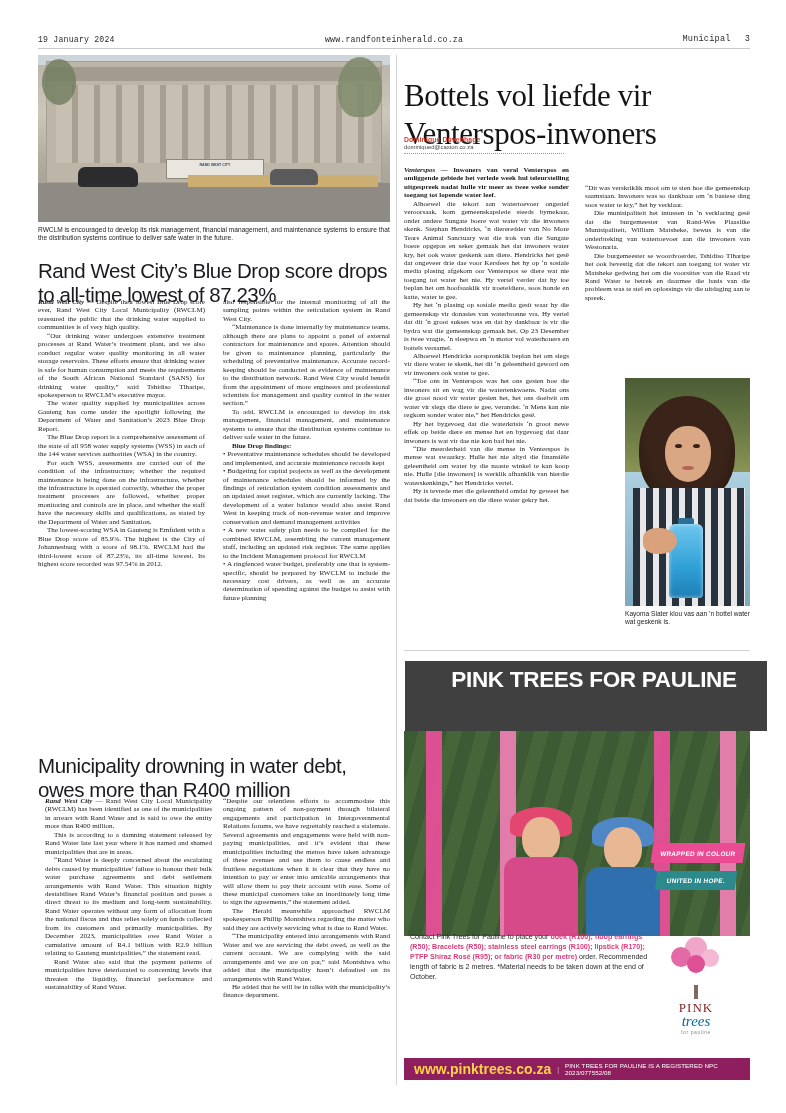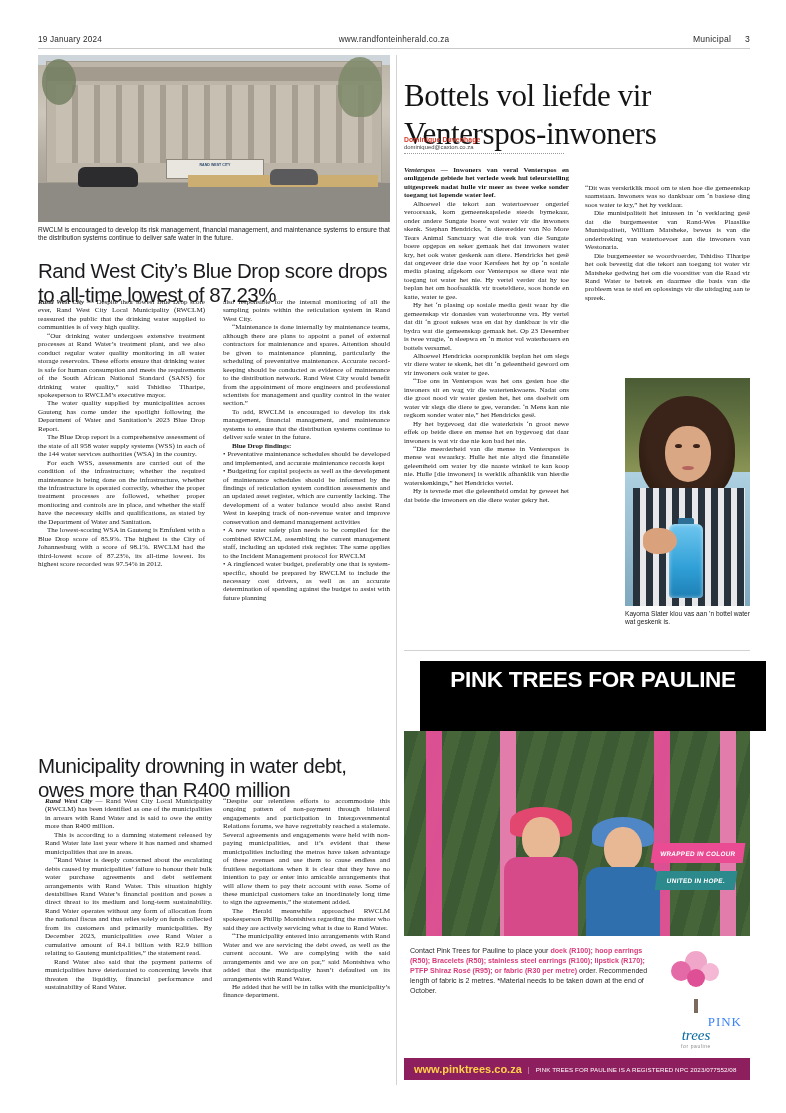--- a/index.html
+++ b/index.html
@@ -9,21 +9,21 @@
     color:#111;
     position:relative;
     overflow:hidden;
   }
   .page{position:relative;width:786px;height:1113px;box-sizing:border-box;padding:0;}
 
   
   .masthead{
     position:absolute;left:38px;top:26px;width:712px;height:26px;
     display:flex;align-items:center;justify-content:space-between;
-    font-family:Liberation Sans, sans-serif;
+    font-family:Liberation Mono, monospace;
     font-size:8.2px;color:#2b2b2b;letter-spacing:.2px;
   }
   .masthead .url{position:absolute;left:0;right:0;text-align:center;font-size:8.2px;}
   .masthead .right{display:flex;gap:14px;align-items:baseline;}
   .masthead .right .section{font-size:8.6px;}
   .masthead .right .pageno{font-size:8.6px;}
   .rule{position:absolute;left:38px;top:48px;width:712px;height:1px;background:#c9c9c9;}
 
   
   .col-text{
@@ -136,22 +136,22 @@
     font-family:"Liberation Sans", sans-serif;
     font-size:6.6px;line-height:8.4px;color:#1d1d1d;
   }
 
   
   .ad{
     position:absolute;left:404px;top:650px;width:346px;height:437px;
     background:#ffffff;border-top:1px solid #d2d2d2;
   }
   .ad-teal{
-    position:absolute;left:16px;top:10px;width:346px;height:70px;background:#000000;
-    color:#fff;text-align:center;
+    position:absolute;left:1px;top:10px;width:346px;height:70px;background:#404040;
+    color:#fff;text-align:center;padding-left:16px;
   }
   .ad-title{
     font-family:"Liberation Sans", sans-serif;font-weight:bold;font-size:22.5px;
     letter-spacing:-.3px;line-height:26px;padding-top:6px;
   }
   .ad-sub{
     font-family:"Liberation Sans", sans-serif;font-weight:bold;font-size:7.6px;
     line-height:10.6px;padding:3px 16px 0;
   }
   .ad-sub .hashtag{color:#e85d9b;}
@@ -177,44 +177,44 @@
     display:flex;align-items:center;justify-content:center;transform:skewX(-8deg);
     letter-spacing:.3px;
   }
   .adp-badge2{
     position:absolute;right:14px;top:140px;width:80px;height:19px;background:#2d8a8c;
     color:#fff;font-family:"Liberation Sans",sans-serif;font-weight:bold;font-size:6.4px;
     display:flex;align-items:center;justify-content:center;transform:skewX(-8deg);
     letter-spacing:.3px;
   }
   .ad-body{
-    position:absolute;left:0;top:296px;width:346px;height:110px;
+    position:absolute;left:0;top:282px;width:346px;height:110px;
   }
   .ad-contact{
     position:absolute;left:6px;top:0;width:238px;
     font-family:"Liberation Sans", sans-serif;font-size:7.1px;line-height:9.9px;color:#2a2a2a;
   }
   .ad-contact .pink{color:#d93b7a;font-weight:bold;}
   .ad-logo{position:absolute;right:8px;top:4px;width:92px;height:92px;text-align:center;}
   .ad-logo .tree{position:relative;width:58px;height:48px;margin:0 auto;}
   .ad-logo .tree i{position:absolute;display:block;border-radius:50%;background:#e87ab0;}
   .ad-logo .tree i:nth-child(1){left:18px;top:0;width:22px;height:22px;background:#f0a6c8;}
   .ad-logo .tree i:nth-child(2){left:4px;top:10px;width:20px;height:20px;background:#e36aa6;}
   .ad-logo .tree i:nth-child(3){left:34px;top:12px;width:18px;height:18px;background:#f4b7d4;}
   .ad-logo .tree i:nth-child(4){left:20px;top:18px;width:18px;height:18px;background:#de4f95;}
   .ad-logo .trunk{width:4px;height:14px;background:#7d6a5e;margin:0 auto;}
-  .ad-logo .w1{font-family:"Liberation Serif",serif;font-size:13px;color:#3b82f6;line-height:13px;margin-top:2px;letter-spacing:1px;text-align:right;}
+  .ad-logo .w1{font-family:"Liberation Serif",serif;font-size:13px;color:#7f1d1d;line-height:13px;margin-top:2px;letter-spacing:1px;}
   .ad-logo .w2{font-family:"Liberation Serif",serif;font-style:italic;font-size:15px;color:#0369a1;line-height:15px;}
   .ad-logo .w3{font-family:"Liberation Sans",sans-serif;font-size:5px;color:#8a8a8a;letter-spacing:.6px;}
   .ad-foot{
     position:absolute;left:0;bottom:8px;width:346px;height:22px;background:#8e1f5e;
     display:flex;align-items:center;gap:6px;padding:0 10px;box-sizing:border-box;
     color:#fff;font-family:"Liberation Sans",sans-serif;font-size:7px;
   }
-  .ad-foot .site{font-weight:bold;color:#ffd24a;font-size:11px;}
+  .ad-foot .site{font-weight:bold;color:#ffd24a;font-size:14px;}
   .ad-foot .sep{opacity:.6;}
   .ad-foot .reg{font-size:6.2px;letter-spacing:.1px;}
 </style>
 </head>
 <body>
 
 <div class="page">
 
   <div class="masthead">
     <span>19 January 2024</span>

